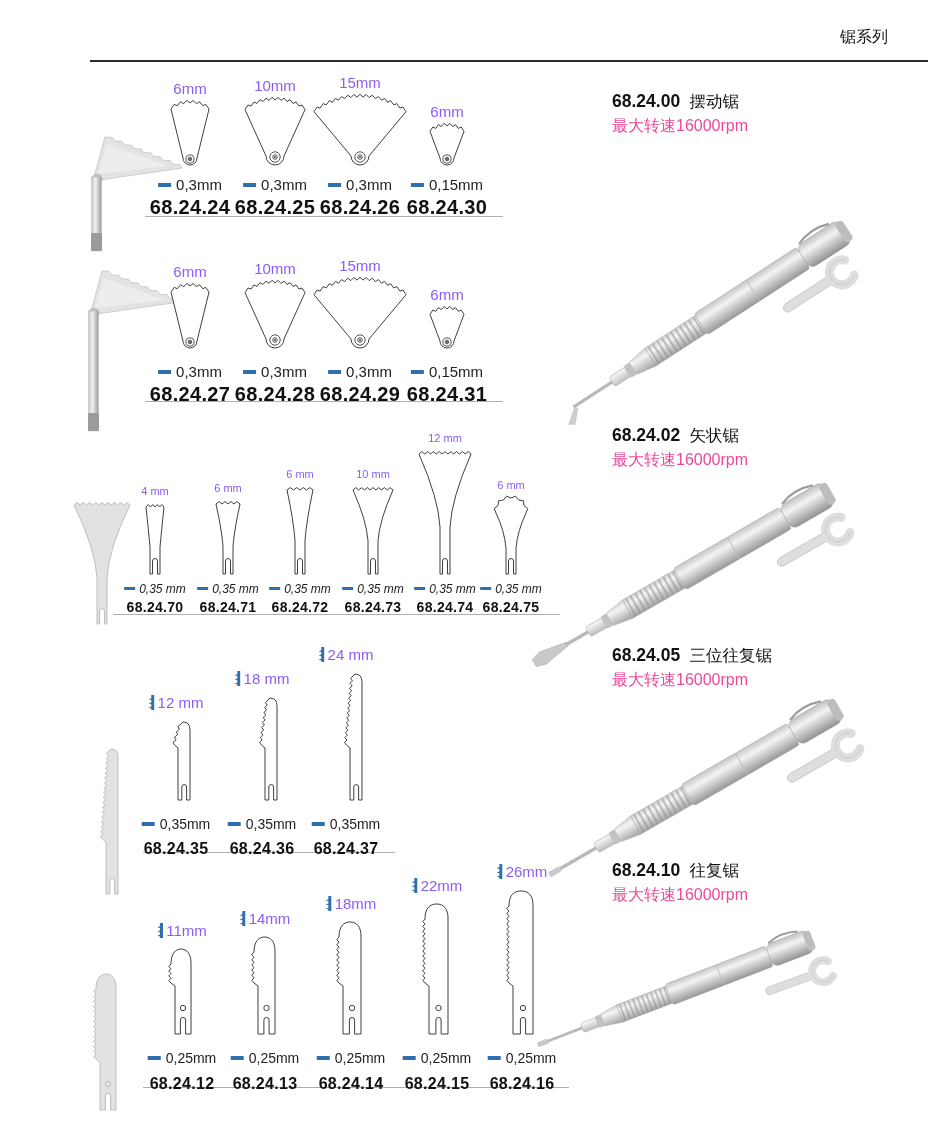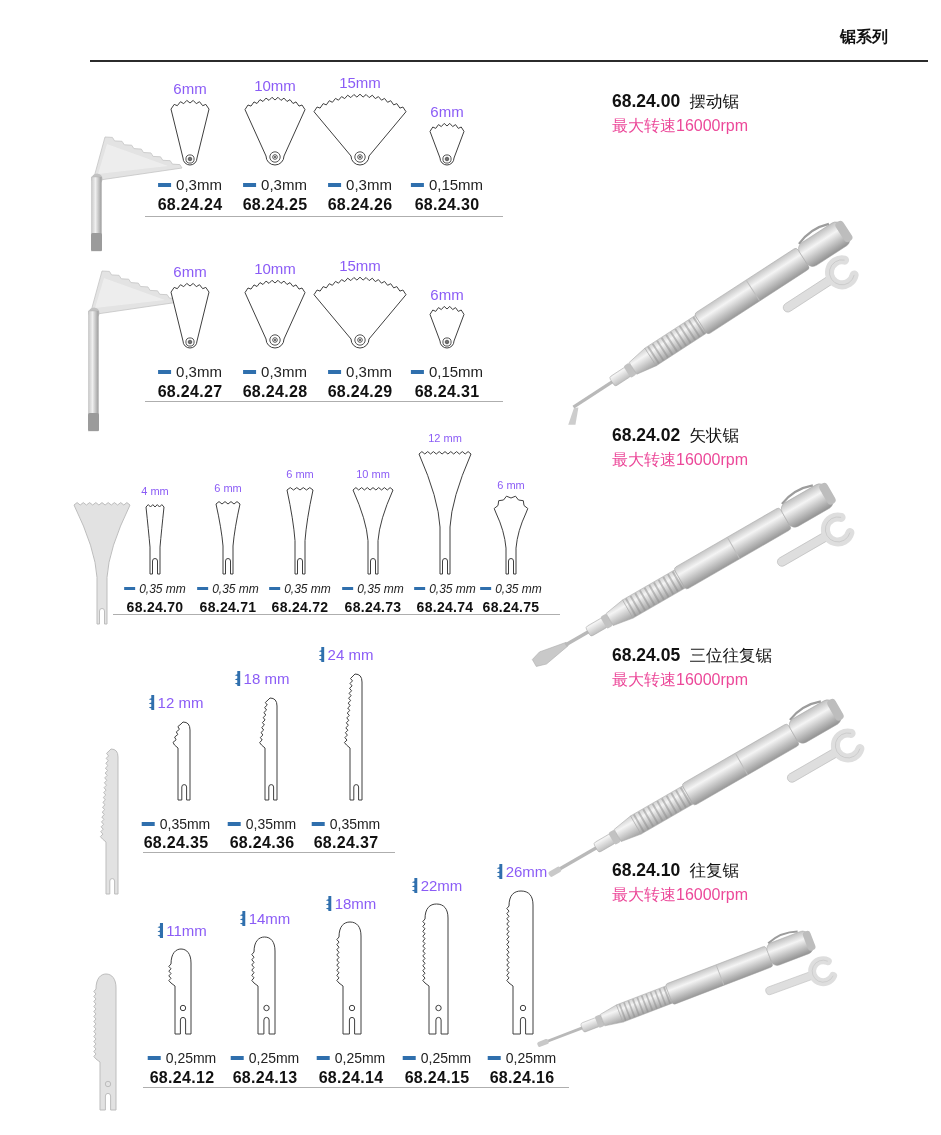--- a/index.html
+++ b/index.html
@@ -2,44 +2,44 @@
 <html><head>
 <meta charset="utf-8">
 <style>
   html,body{margin:0;padding:0;background:#f2f2f2;}
   #page{position:relative;width:941px;height:1135px;background:#ffffff;margin:0 auto;
         font-family:"Liberation Sans", sans-serif;color:#1d1d1b;overflow:hidden;}
   
   .logo{position:absolute;left:90px;top:12px;font-size:38px;font-weight:bold;
         color:#e8192c;letter-spacing:-2px;}
   .logo sup{font-size:13px;letter-spacing:0;vertical-align:18px;}
-  .category{position:absolute;right:53px;top:27px;font-size:16px;font-weight:700;color:#111;}
+  .category{position:absolute;right:53px;top:27px;font-size:16px;font-weight:400;color:#111;}
   .header-rule{position:absolute;left:90px;top:60px;width:838px;height:2px;background:#2b2b2b;}
   
   .sec-title{position:absolute;white-space:nowrap;}
   .pt-code{font-weight:bold;font-size:17.5px;color:#111;}
   .pt-name{font-size:16.5px;margin-left:5px;color:#111;}
   .pt-speed{font-size:16px;margin-top:3px;color:#ec4899;}
   
   .col-label{position:absolute;transform:translateX(-50%);white-space:nowrap;color:#8b5cf6;}
   .col-label.s1{font-size:15px;}
   .col-label.s3{font-size:11px;}
   .col-label.s4,.col-label.s5{font-size:15px;}
   .thick-row{position:absolute;transform:translateX(-50%);white-space:nowrap;color:#222;}
   .thick-row.s1{font-size:15px;}
   .thick-row.s3{font-size:12px;font-style:italic;}
   .thick-row.s4,.thick-row.s5{font-size:14px;}
   .dash{display:inline-block;width:13px;height:4px;background:#2f6fad;vertical-align:middle;
         margin-right:5px;margin-top:-2px;}
   .s3 .dash{width:11px;height:3px;margin-right:4px;}
   .code-label{position:absolute;transform:translateX(-50%);white-space:nowrap;font-weight:bold;
         color:#111;letter-spacing:.3px;}
-  .code-label.s1{font-size:16px;}
+  .code-label.s1{font-size:20px;}
   .code-label.s3{font-size:14px;}
-  .code-label.s4,.code-label.s5{font-size:16px;}
+  .code-label.s4,.code-label.s5{font-size:16px;margin-top:6px;}
   .tooth-icon{display:inline-block;width:6px;height:15px;background:#2f6fad;margin-right:3px;
         vertical-align:-2px;
         clip-path:polygon(45% 0%,100% 0%,100% 100%,45% 100%,45% 90%,0% 84%,45% 78%,45% 62%,0% 56%,45% 50%,45% 34%,0% 28%,45% 22%,45% 6%);}
   .rule-line{position:absolute;height:1px;background:#aeaeae;}
   svg{position:absolute;overflow:visible;}
 </style>
 </head>
 <body>
 
 <div id="page">

